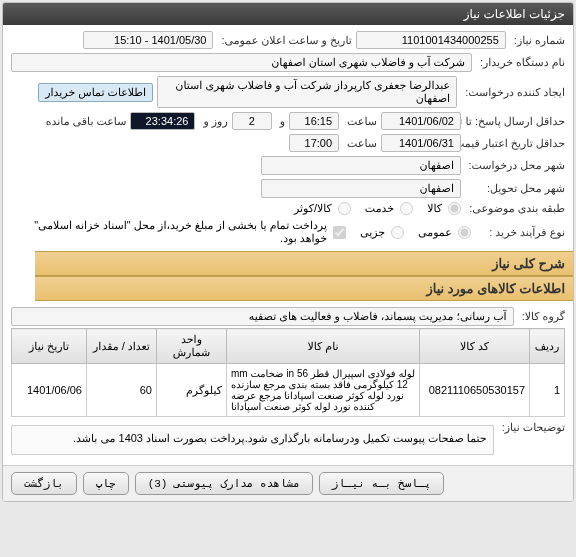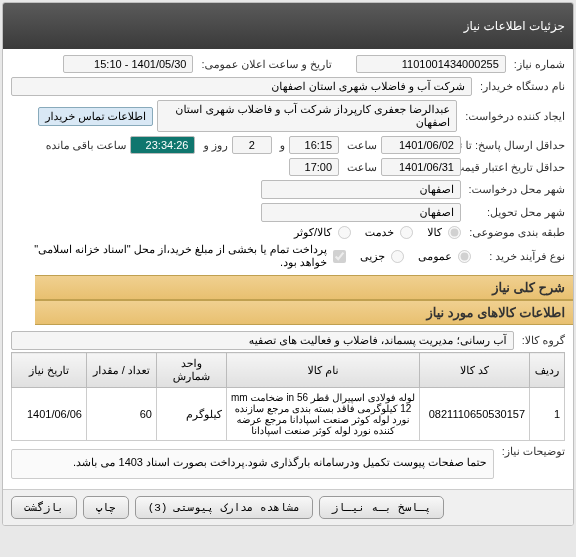--- a/index.html
+++ b/index.html
@@ -1,18 +1,18 @@
 <!DOCTYPE html>
 <html dir="rtl" lang="fa"><head>
 <meta charset="utf-8">
 <style>
 * { box-sizing: border-box; margin: 0; padding: 0; }
 body { font-family: Tahoma, Arial, sans-serif; font-size: 11px; background: #e8e8e8; direction: rtl; }
 .panel { background: #ffffff; border: 1px solid #c0c0c0; margin: 2px; border-radius: 3px; overflow: hidden; }
-.panel-header { background: linear-gradient(#5a5a5a, #3a3a3a); color: #fff; padding: 16px 8px; font-size: 12px; cursor: pointer; }
+.panel-header { background: linear-gradient(#5a5a5a, #3a3a3a); color: #fff; padding: 4px 8px; font-size: 12px; cursor: pointer; }
 .panel-body { padding: 4px 8px; }
 .row { display: flex; align-items: center; padding: 2px 0; flex-wrap: nowrap; gap: 4px; }
 .lbl { color: #333; padding-left: 4px; white-space: nowrap; font-size: 11px; }
 .val { background: #f5f5f5; border: 1px solid #bbb; padding: 2px 6px; border-radius: 2px; min-height: 18px; display: inline-block; font-size: 11px; }
 .val-info { background: #d9e8f5; border: 1px solid #8ab; }
 .radio-wrap { display: inline-flex; align-items: center; gap: 3px; margin-left: 10px; }
 .radio-wrap input { margin-left: 3px; }
 .sec-header { background: linear-gradient(#f0d090, #e8c070); color: #333; padding: 4px 8px; font-weight: bold; font-size: 13px; border-top: 1px solid #c0a050; border-bottom: 1px solid #c0a050; margin-left: 32px; }
 table.data { width: 100%; border-collapse: collapse; font-size: 11px; }
 table.data th { background: linear-gradient(#f5f5f5, #e0e0e0); border: 1px solid #bbb; padding: 4px; font-weight: normal; }
@@ -25,21 +25,21 @@
 </head>
 <body>
 
 <div class="panel">
   <div class="panel-header">جزئیات اطلاعات نیاز</div>
   <div class="panel-body">
 
     <div class="row">
       <span class="lbl">شماره نیاز:</span>
       <span class="val" style="width:150px">1101001434000255</span>
-      <span class="lbl" style="margin-right:20px">تاریخ و ساعت اعلان عمومی:</span>
+      <span class="lbl" style="">تاریخ و ساعت اعلان عمومی:</span>
       <span class="val" style="width:130px">1401/05/30 - 15:10</span>
     </div>
 
     <div class="row">
       <span class="lbl">نام دستگاه خریدار:</span>
       <span class="val flex1">شرکت آب و فاضلاب شهری استان اصفهان</span>
     </div>
 
     <div class="row">
       <span class="lbl">ایجاد کننده درخواست:</span>
@@ -48,21 +48,21 @@
     </div>
 
     <div class="row">
       <span class="lbl" style="width:100px">حداقل ارسال پاسخ: تا تاریخ:</span>
       <span class="val" style="width:80px">1401/06/02</span>
       <span class="lbl">ساعت</span>
       <span class="val" style="width:50px">16:15</span>
       <span class="lbl">و</span>
       <span class="val" style="width:40px;text-align:center">2</span>
       <span class="lbl">روز و</span>
-      <span class="val" style="width:65px;background:#0f766e;color:#fff">23:34:26</span>
+      <span class="val" style="width:65px;background:#0f172a;color:#fff">23:34:26</span>
       <span class="lbl">ساعت باقی مانده</span>
     </div>
 
     <div class="row">
       <span class="lbl" style="width:100px">حداقل تاریخ اعتبار قیمت: تا تاریخ:</span>
       <span class="val" style="width:80px">1401/06/31</span>
       <span class="lbl">ساعت</span>
       <span class="val" style="width:50px">17:00</span>
     </div>
 
@@ -128,21 +128,21 @@
           <th>نام کالا</th>
           <th style="width:70px">واحد شمارش</th>
           <th style="width:70px">تعداد / مقدار</th>
           <th style="width:75px">تاریخ نیاز</th>
         </tr>
       </thead>
       <tbody>
         <tr>
           <td>1</td>
           <td>0821110650530157</td>
-          <td style="text-align:center;font-size:10px">لوله فولادی اسپیرال قطر in 56 ضخامت mm 12 کیلوگرمی فاقد بسته بندی مرجع سازنده نورد لوله کوثر صنعت اسپادانا مرجع عرضه کننده نورد لوله کوثر صنعت اسپادانا</td>
+          <td style="text-align:left;font-size:10px">لوله فولادی اسپیرال قطر in 56 ضخامت mm 12 کیلوگرمی فاقد بسته بندی مرجع سازنده نورد لوله کوثر صنعت اسپادانا مرجع عرضه کننده نورد لوله کوثر صنعت اسپادانا</td>
           <td>کیلوگرم</td>
           <td>60</td>
           <td>1401/06/06</td>
         </tr>
       </tbody>
     </table>
 
     <div class="row" style="margin-top:2px;align-items:flex-start">
       <span class="lbl">توضیحات نیاز:</span>
       <div class="notes-box flex1">حتما صفحات پیوست تکمیل ودرسامانه بارگذاری شود.پرداخت بصورت اسناد 1403 می باشد.</div>

